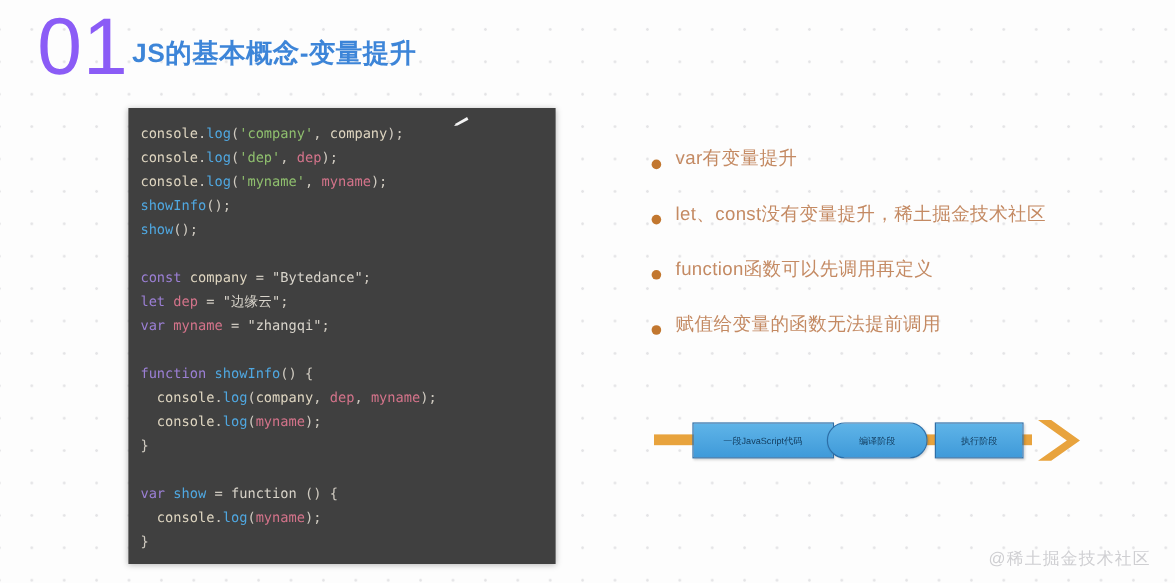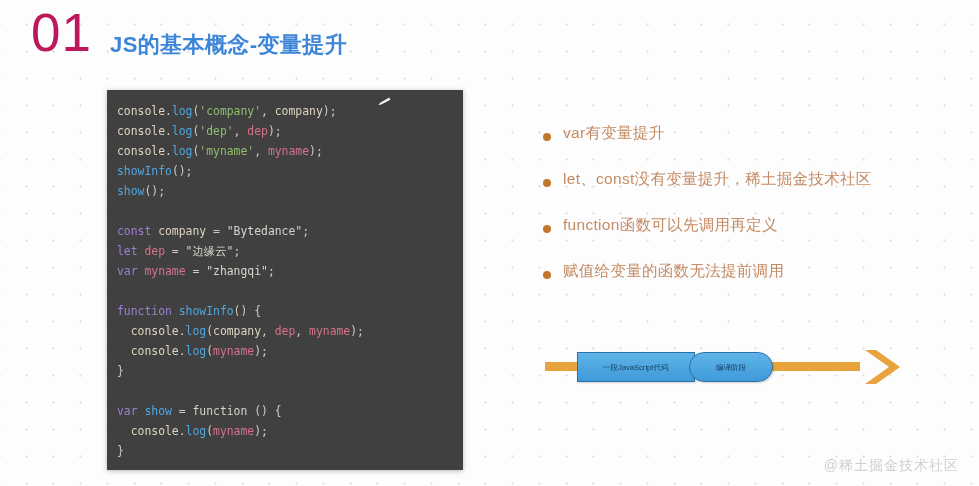--- a/index.html
+++ b/index.html
@@ -24,24 +24,24 @@
     position: absolute;
     left: 0; top: 0;
     width: 979px;
     height: 86px;
   }
   #slide-number {
     position: absolute;
     left: 31px;
     top: 6px;
     font-family: "Liberation Sans", sans-serif;
-    font-size: 53px;
+    font-size: 67px;
     font-weight: 300;
     letter-spacing: 1px;
-    color: #be185d;
+    color: #8b5cf6;
     line-height: 1;
   }
   #slide-title {
     position: absolute;
     left: 110px;
     top: 30px;
     font-family: "Liberation Sans", sans-serif;
     font-size: 22px;
     font-weight: bold;
     color: #3d85d8;
@@ -215,20 +215,23 @@
 
 <div id="flow-diagram">
   <div id="flow-bar"></div>
 
   <div class="flow-box" id="flow-box-0">
     <span class="flow-box-label">一段JavaScript代码</span>
   </div>
   <div class="flow-box" id="flow-box-1">
     <span class="flow-box-label">编译阶段</span>
   </div>
+  <div class="flow-box" id="flow-box-2">
+    <span class="flow-box-label">执行阶段</span>
+  </div>
 
   <span id="flow-arrow">
     <svg viewBox="0 0 48 40" width="48" height="40" aria-hidden="true">
       <path d="M6 3 L30 20 L6 37 L17 37 L41 20 L17 3 Z" fill="#e8a33d"></path>
     </svg>
   </span>
 </div>
 
 <div id="watermark">@稀土掘金技术社区</div>
 

